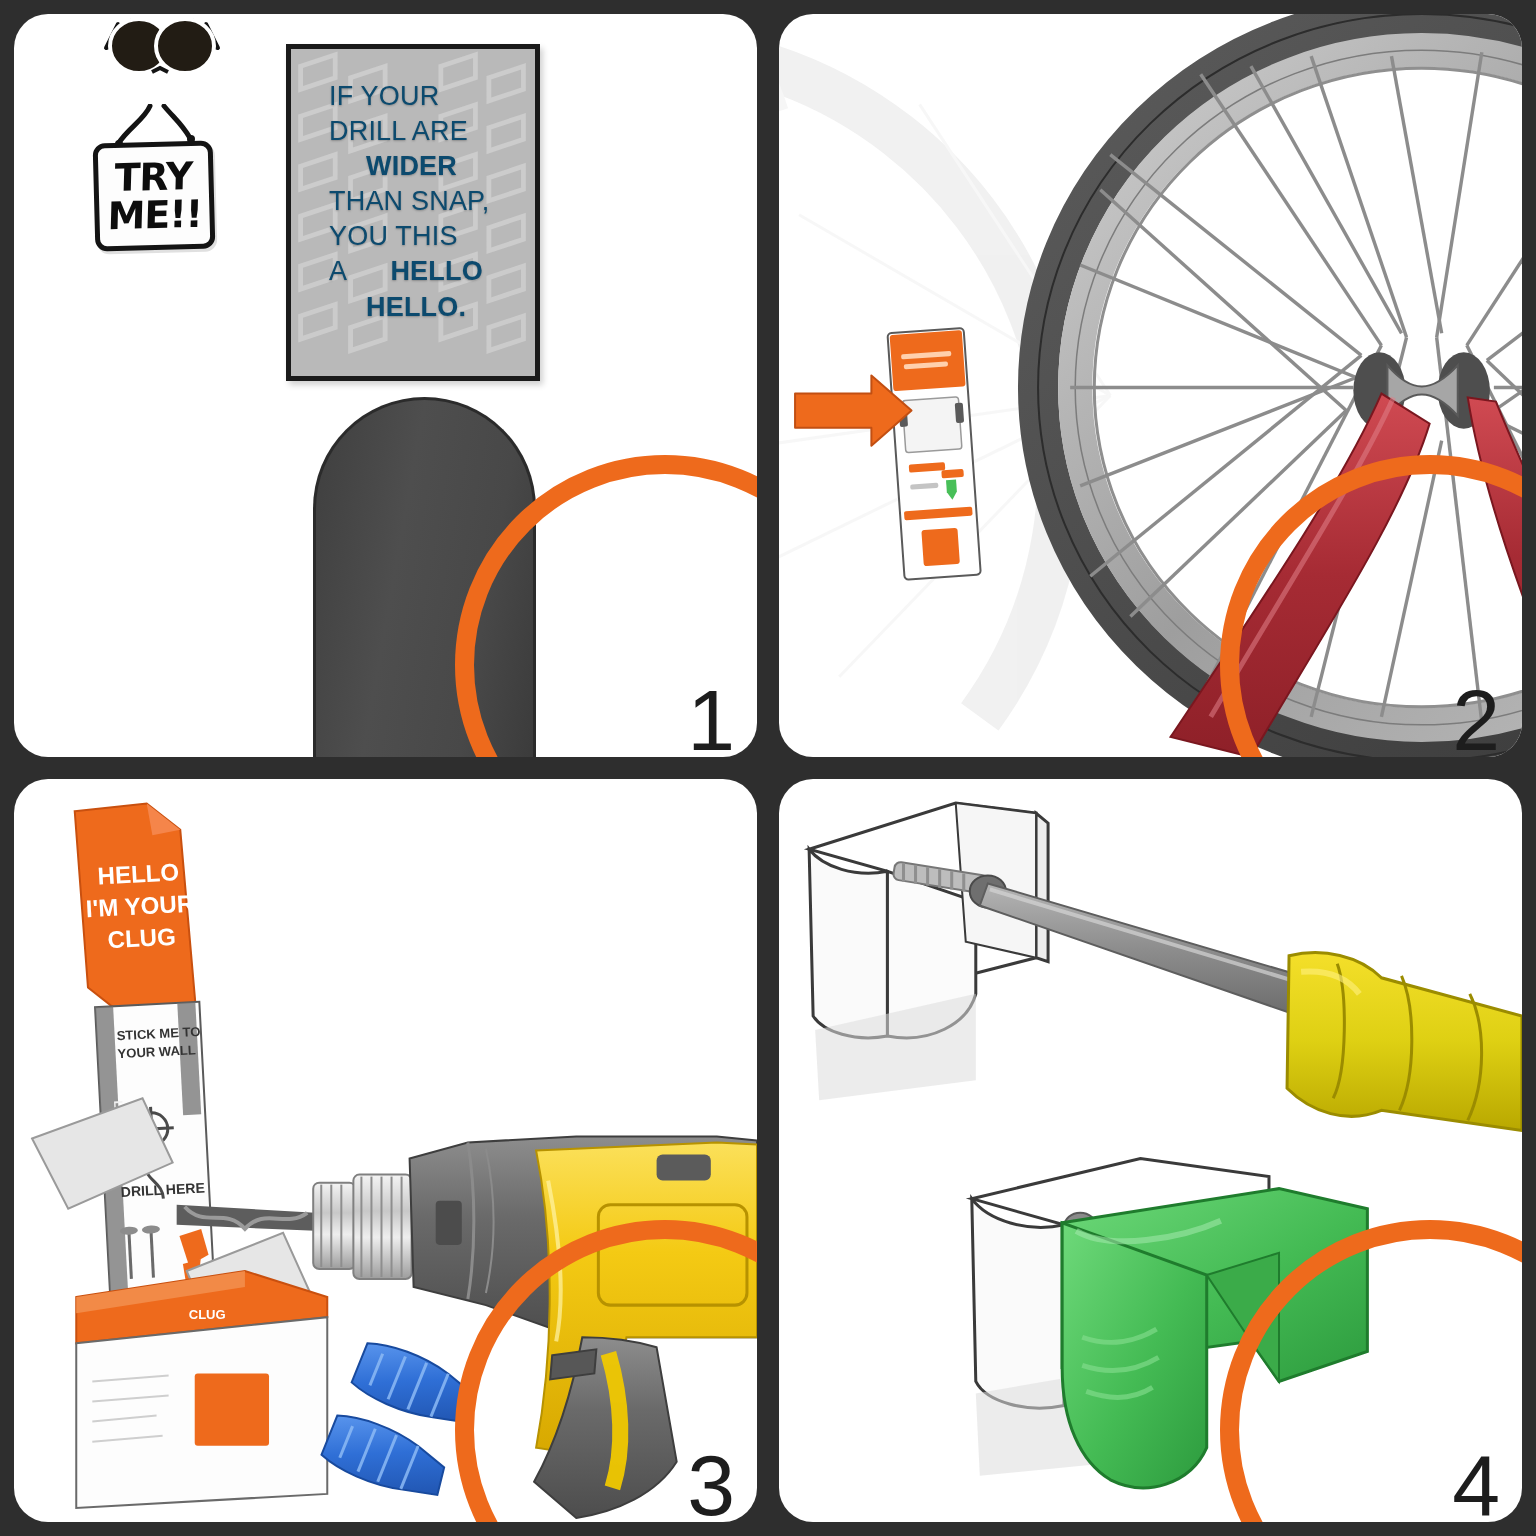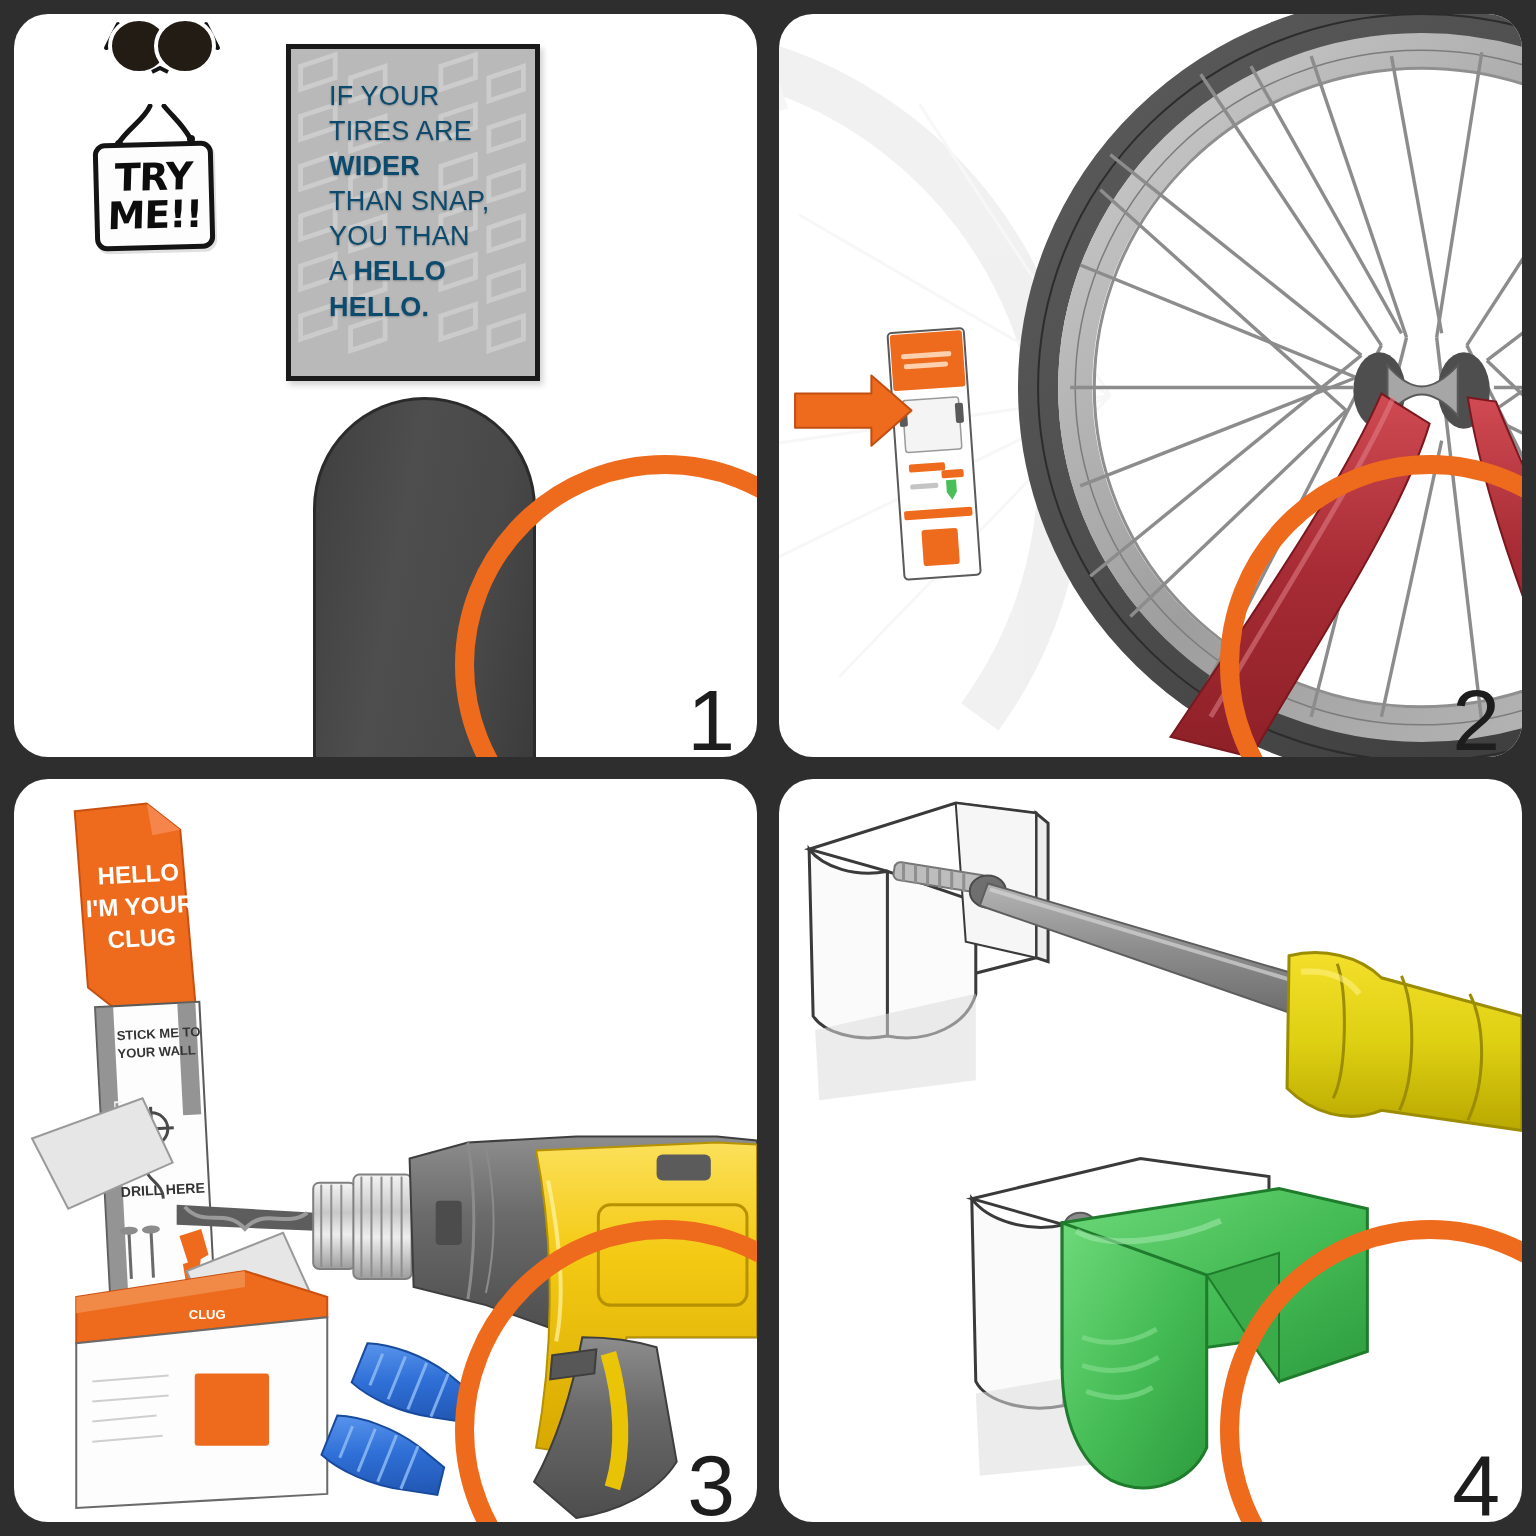--- a/index.html
+++ b/index.html
@@ -87,21 +87,21 @@
   .gcard .tread { position:absolute; inset:0; opacity:.33; }
   .gcard .txt {
     position:absolute; left:38px; top:30px; right:14px;
     color:#0c4a6e;
     font-family:"Liberation Sans", sans-serif;
     font-size:27px;
     line-height:1.30;
     letter-spacing:.2px;
     text-shadow:0 1px 2px rgba(80,80,80,.45);
   }
-  .gcard .txt b { font-weight:bold; }
+  .gcard .txt b { font-weight:bold;margin-left:37px; }
 
   .clug-tire {
     position:absolute;
     left:299px; top:383px;
     width:223px; height:400px;
     background:linear-gradient(100deg,#3f3f3f 0%,#4e4e4e 38%,#484848 72%,#3a3a3a 100%);
     border-radius:112px 112px 0 0;
     border:3px solid #2b2b2b;
     border-bottom:none;
   }
@@ -167,24 +167,24 @@
           <path d="M206 30 L242 18 L242 42 L206 54 Z"></path>
             <path d="M206 82 L242 70 L242 94 L206 106 Z"></path>
           <path d="M206 134 L242 122 L242 146 L206 158 Z"></path>
             <path d="M206 186 L242 174 L242 198 L206 210 Z"></path>
           <path d="M206 238 L242 226 L242 250 L206 262 Z"></path>
             <path d="M206 290 L242 278 L242 302 L206 314 Z"></path>
         </g>
       </svg>
       <div class="txt">
         <div>IF YOUR</div>
-        <div>TIRES ARE</div>
+        <div>DRILL ARE</div>
         <div><b>WIDER</b></div>
         <div>THAN SNAP,</div>
-        <div>YOU THAN</div>
+        <div>YOU THIS</div>
         <div><span>A </span><b>HELLO</b></div>
         <div><b>HELLO.</b></div>
       </div>
     </div>
 
     <div class="clug-tire"></div>
 
     <div class="arc"></div>
     <div class="stepnum">1</div>
   </div>

